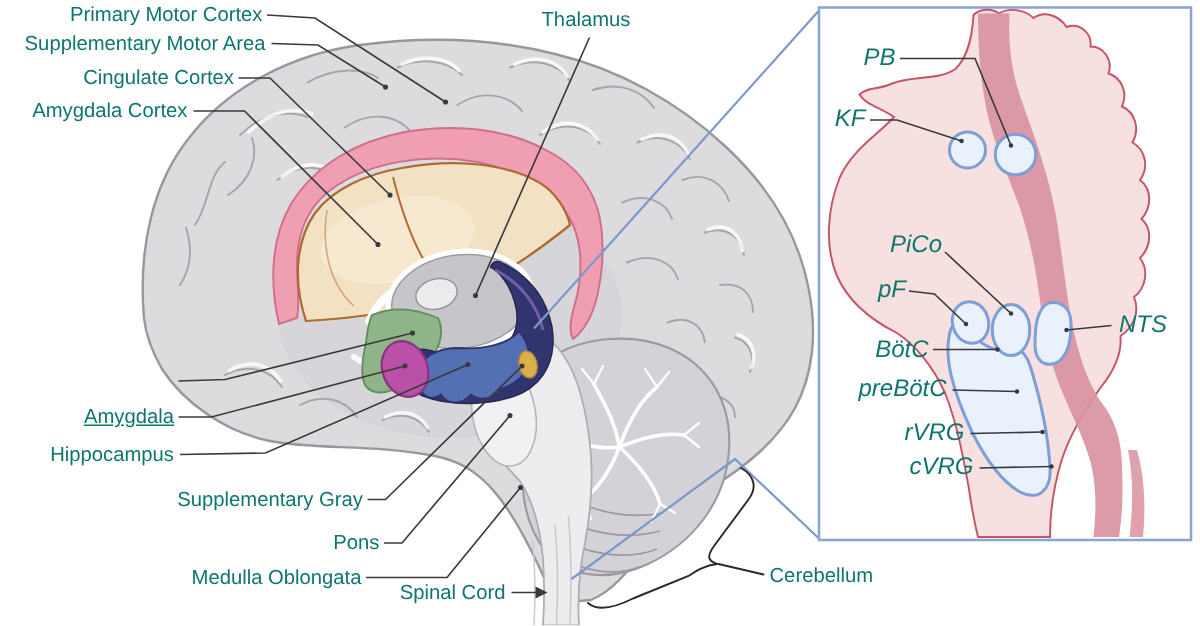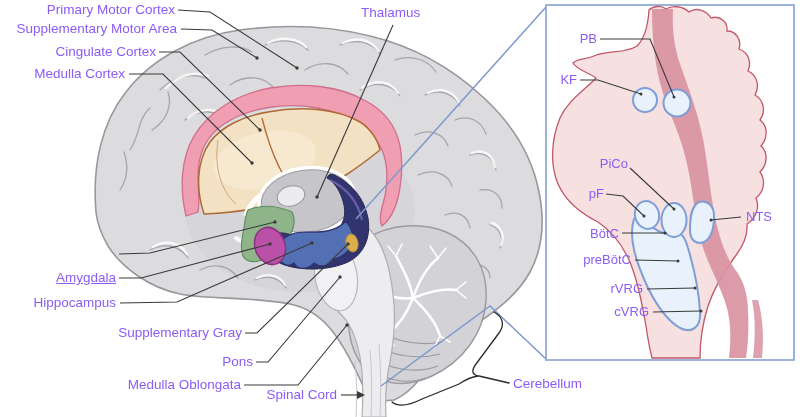--- a/index.html
+++ b/index.html
@@ -1,20 +1,20 @@
 <!DOCTYPE html>
 <html><head>
 <meta charset="utf-8">
 <style>
   html,body{margin:0;padding:0;background:#ffffff;}
   #figure{position:relative;width:800px;height:417px;background:#fff;overflow:hidden;
           font-family:"Liberation Sans",sans-serif;}
   #art{position:absolute;left:0;top:0;}
-  .lbl{position:absolute;color:#8b5cf6;font-size:13.5px;line-height:16px;white-space:nowrap;}
-  .lbl.inset{font-size:13px;line-height:15px;}
+  .lbl{position:absolute;color:#0f766e;font-size:13.5px;line-height:16px;white-space:nowrap;}
+  .lbl.inset{font-size:16px;line-height:15px;font-style:italic;}
   .r{text-align:right;}
 </style>
 </head>
 <body>
 
 <div id="figure">
 
 <svg id="art" width="800" height="417" viewBox="0 0 800 417">
 
   <g>
@@ -255,21 +255,21 @@
       <circle cx="678" cy="261" r="1.5"></circle>
           <circle cx="695" cy="288" r="1.5"></circle>
       <circle cx="701" cy="311" r="1.5"></circle>
     </g>
   </g>
 </svg>
 
 <div class="lbl r" style="right:625px;top:2px;">Primary Motor Cortex</div>
 <div class="lbl r" style="right:623px;top:21px;">Supplementary Motor Area</div>
 <div class="lbl r" style="right:644px;top:44px;">Cingulate Cortex</div>
-<div class="lbl r" style="right:675px;top:66px;">Medulla Cortex</div>
+<div class="lbl r" style="right:675px;top:66px;">Amygdala Cortex</div>
 <div class="lbl" style="left:361px;top:5px;">Thalamus</div>
 <div class="lbl r" style="right:684px;top:270px;text-decoration:underline;">Amygdala</div>
 <div class="lbl r" style="right:684px;top:295px;">Hippocampus</div>
 <div class="lbl r" style="right:558px;top:325px;">Supplementary Gray</div>
 <div class="lbl r" style="right:547px;top:354px;margin-left:40px;">Pons</div>
 <div class="lbl r" style="right:559px;top:377px;">Medulla Oblongata</div>
 <div class="lbl r" style="right:463px;top:387px;">Spinal Cord</div>
 <div class="lbl" style="left:513px;top:376px;">Cerebellum</div>
 
 <div class="lbl inset r" style="right:203px;top:31px;">PB</div>

